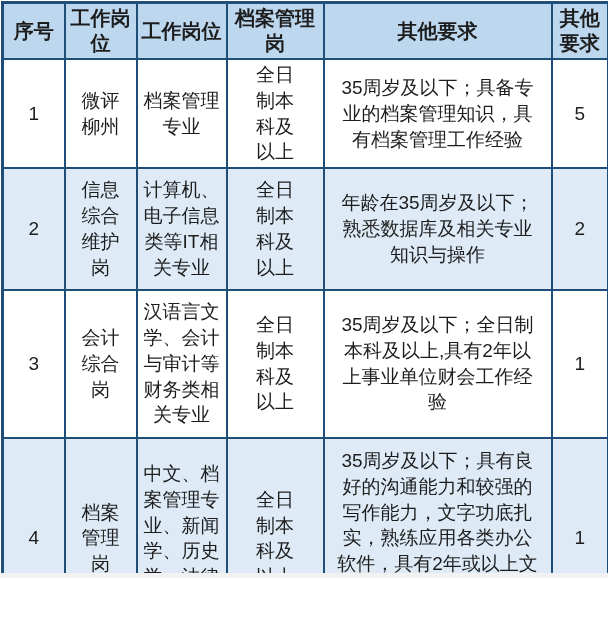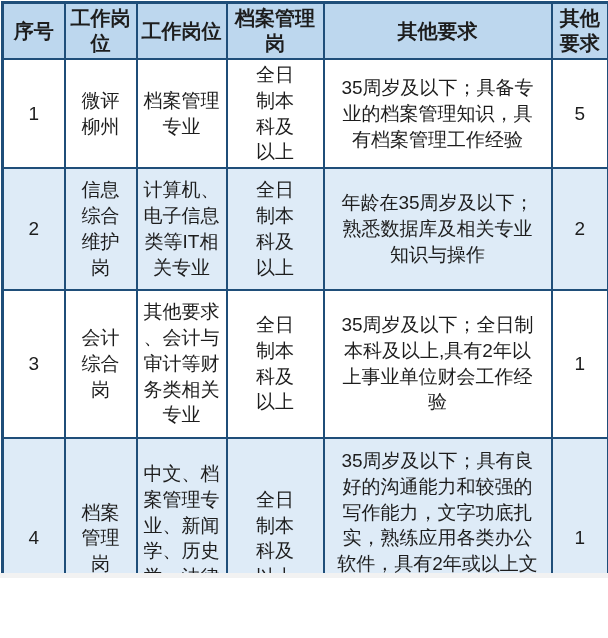--- a/index.html
+++ b/index.html
@@ -141,21 +141,21 @@
         <td class="c-no">2</td>
         <td class="c-pos">信息综合维护岗</td>
         <td class="c-major">计算机、电子信息类等IT相关专业</td>
         <td class="c-edu">全日制本科及以上</td>
         <td class="c-other">年龄在35周岁及以下；熟悉数据库及相关专业知识与操作</td>
         <td class="c-count">2</td>
       </tr>
       <tr class="r3">
         <td class="c-no">3</td>
         <td class="c-pos">会计　综合岗</td>
-        <td class="c-major">其他要求、会计与审计等财务类相关专业</td>
+        <td class="c-major">汉语言文学、会计与审计等财务类相关专业</td>
         <td class="c-edu">全日制本科及以上</td>
         <td class="c-other">35周岁及以下；全日制本科及以上,具有2年以上事业单位财会工作经验</td>
         <td class="c-count">1</td>
       </tr>
       <tr class="r4 alt">
         <td class="c-no">4</td>
         <td class="c-pos">档案管理岗</td>
         <td class="c-major">中文、档案管理专业、新闻学、历史学、法律等专业</td>
         <td class="c-edu">全日制本科及以上</td>
         <td class="c-other">35周岁及以下；具有良好的沟通能力和较强的写作能力，文字功底扎实，熟练应用各类办公软件，具有2年或以上文秘工作经验；中共党员优先考虑</td>

